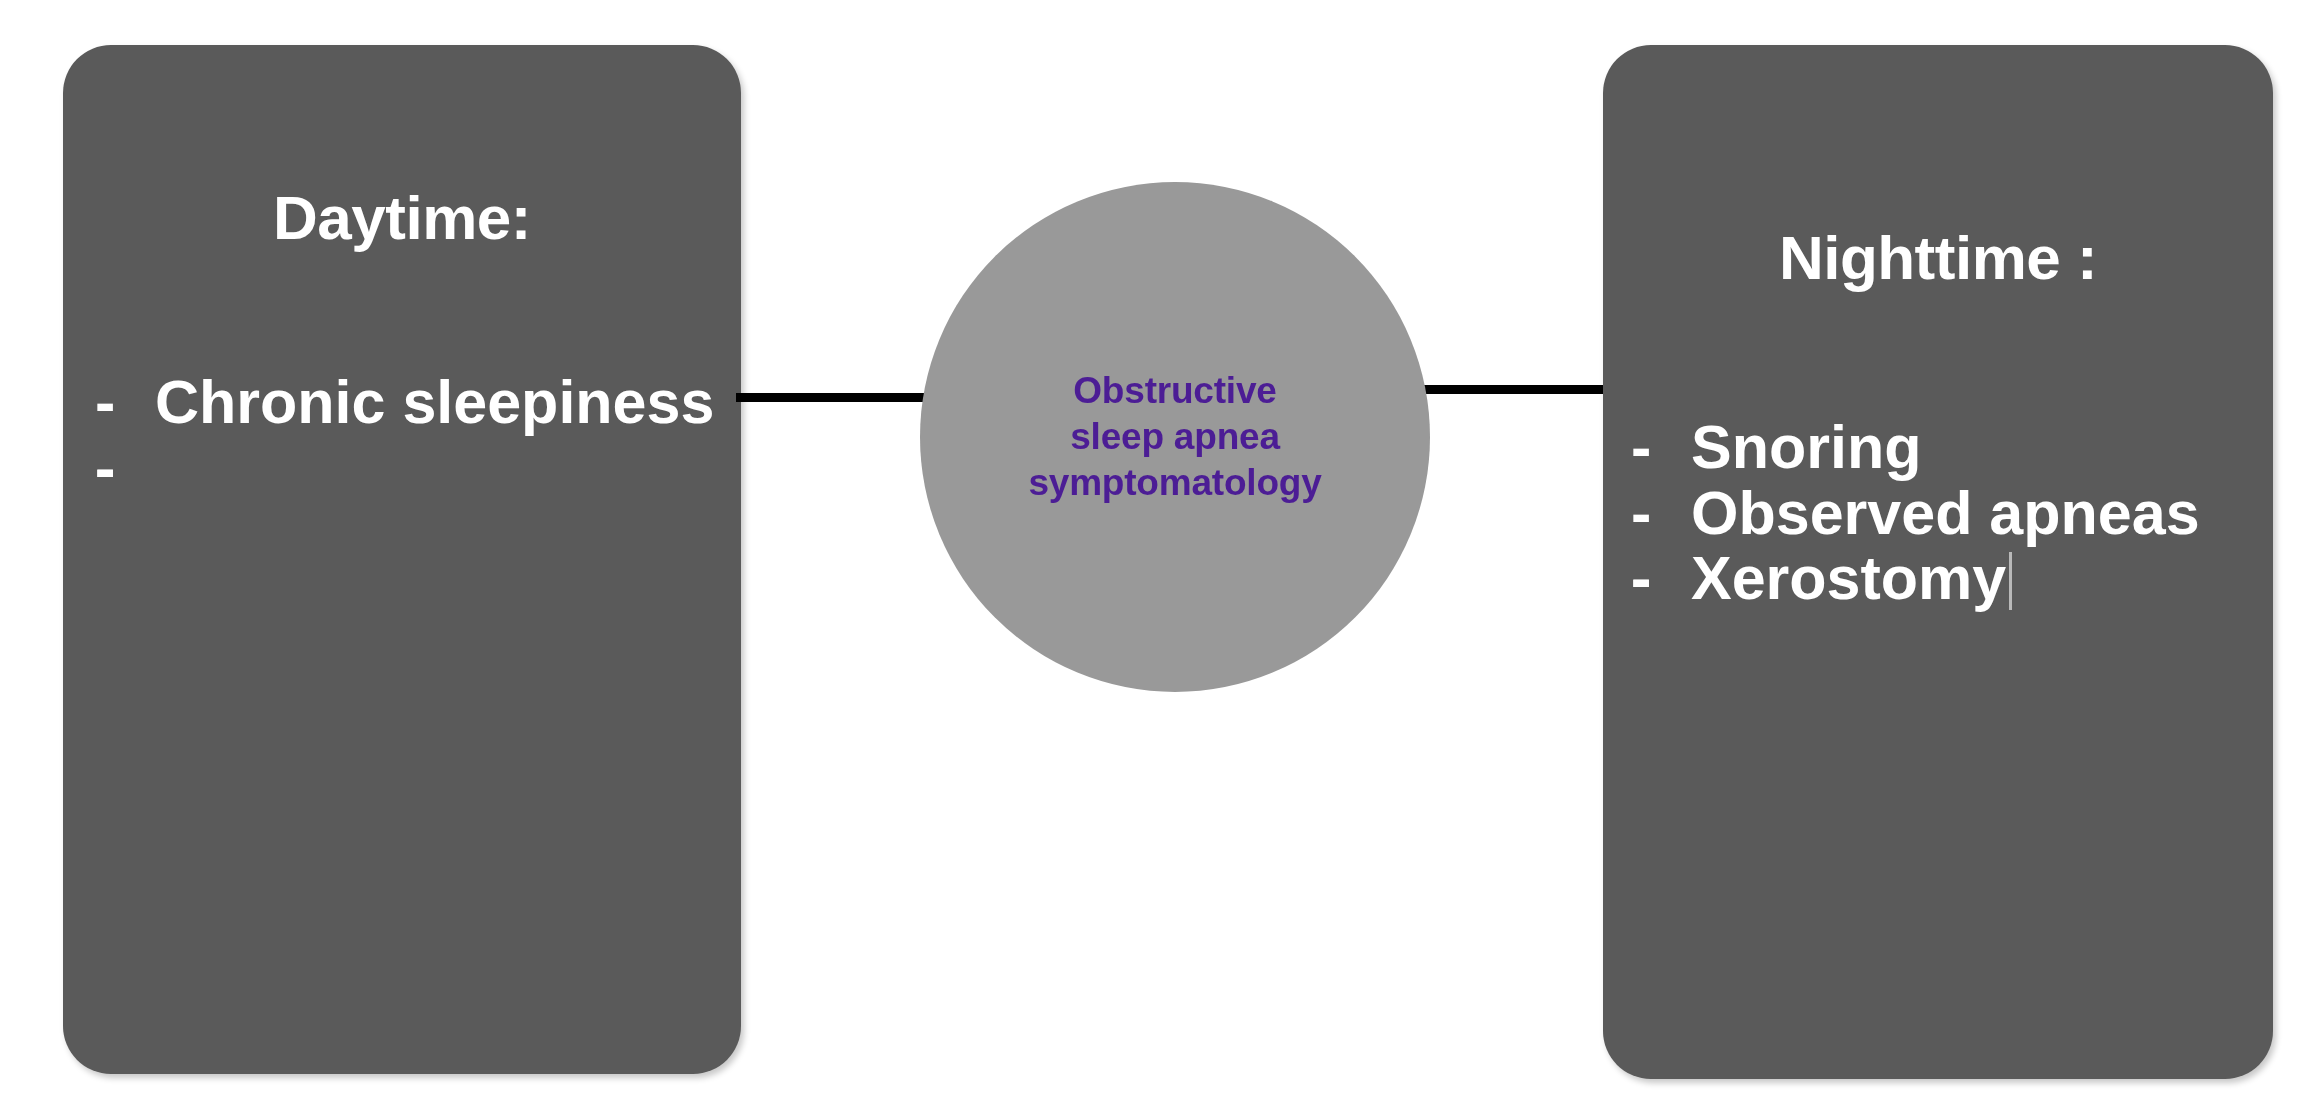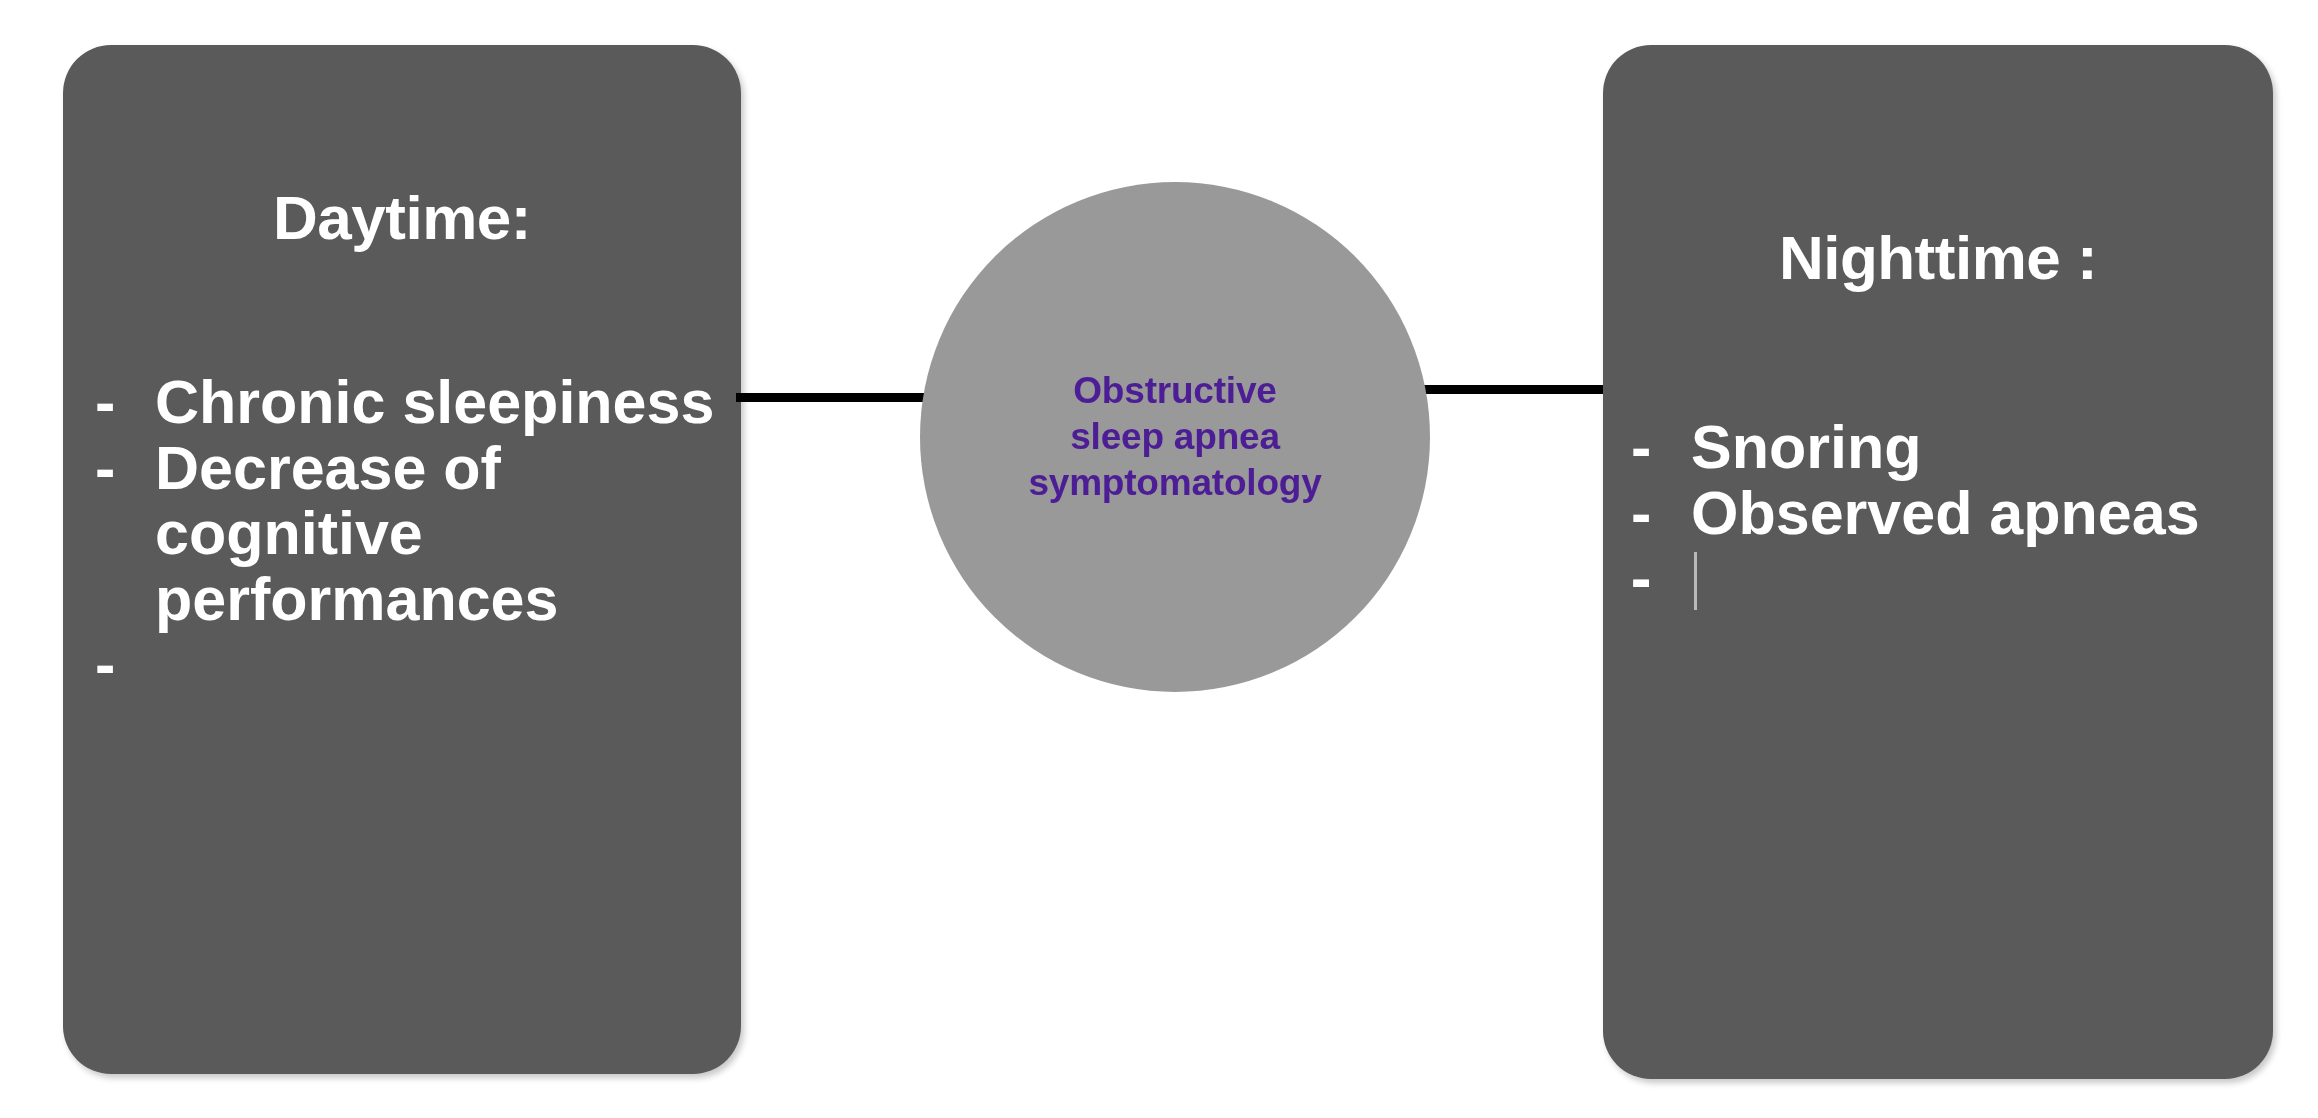--- a/index.html
+++ b/index.html
@@ -147,21 +147,20 @@
   <div class="panel" id="panel-daytime">
     <div class="panel-title">Daytime:</div>
 
     <ul class="bullet-list" id="daytime-list">
       <li class="bullet-item">
         <span class="bullet-dash">-</span>
         <span class="bullet-text">Chronic sleepiness</span>
       </li>
       <li class="bullet-item">
         <span class="bullet-dash">-</span>
-        <span class="bullet-text">Decrease of cognitive performances</span>
       </li>
       <li class="bullet-item">
         <span class="bullet-dash">-</span>
       </li>
     </ul>
   </div>
 
   <div class="connector" id="connector-left"></div>
   <div class="connector" id="connector-right"></div>
 
@@ -181,18 +180,18 @@
       </li>
       <li class="bullet-item">
         <span class="bullet-dash">-</span>
         <span class="bullet-text">Observed apneas</span>
       </li>
       <li class="bullet-item">
         <span class="bullet-dash">-</span>
       </li>
       <li class="bullet-item">
         <span class="bullet-dash">-</span>
-        <span class="bullet-text"><span class="text-caret"></span></span>
+        <span class="bullet-text"><span>Xerostomy</span><span class="text-caret"></span></span>
       </li>
     </ul>
   </div>
 
 </div>
 
 </body></html>

